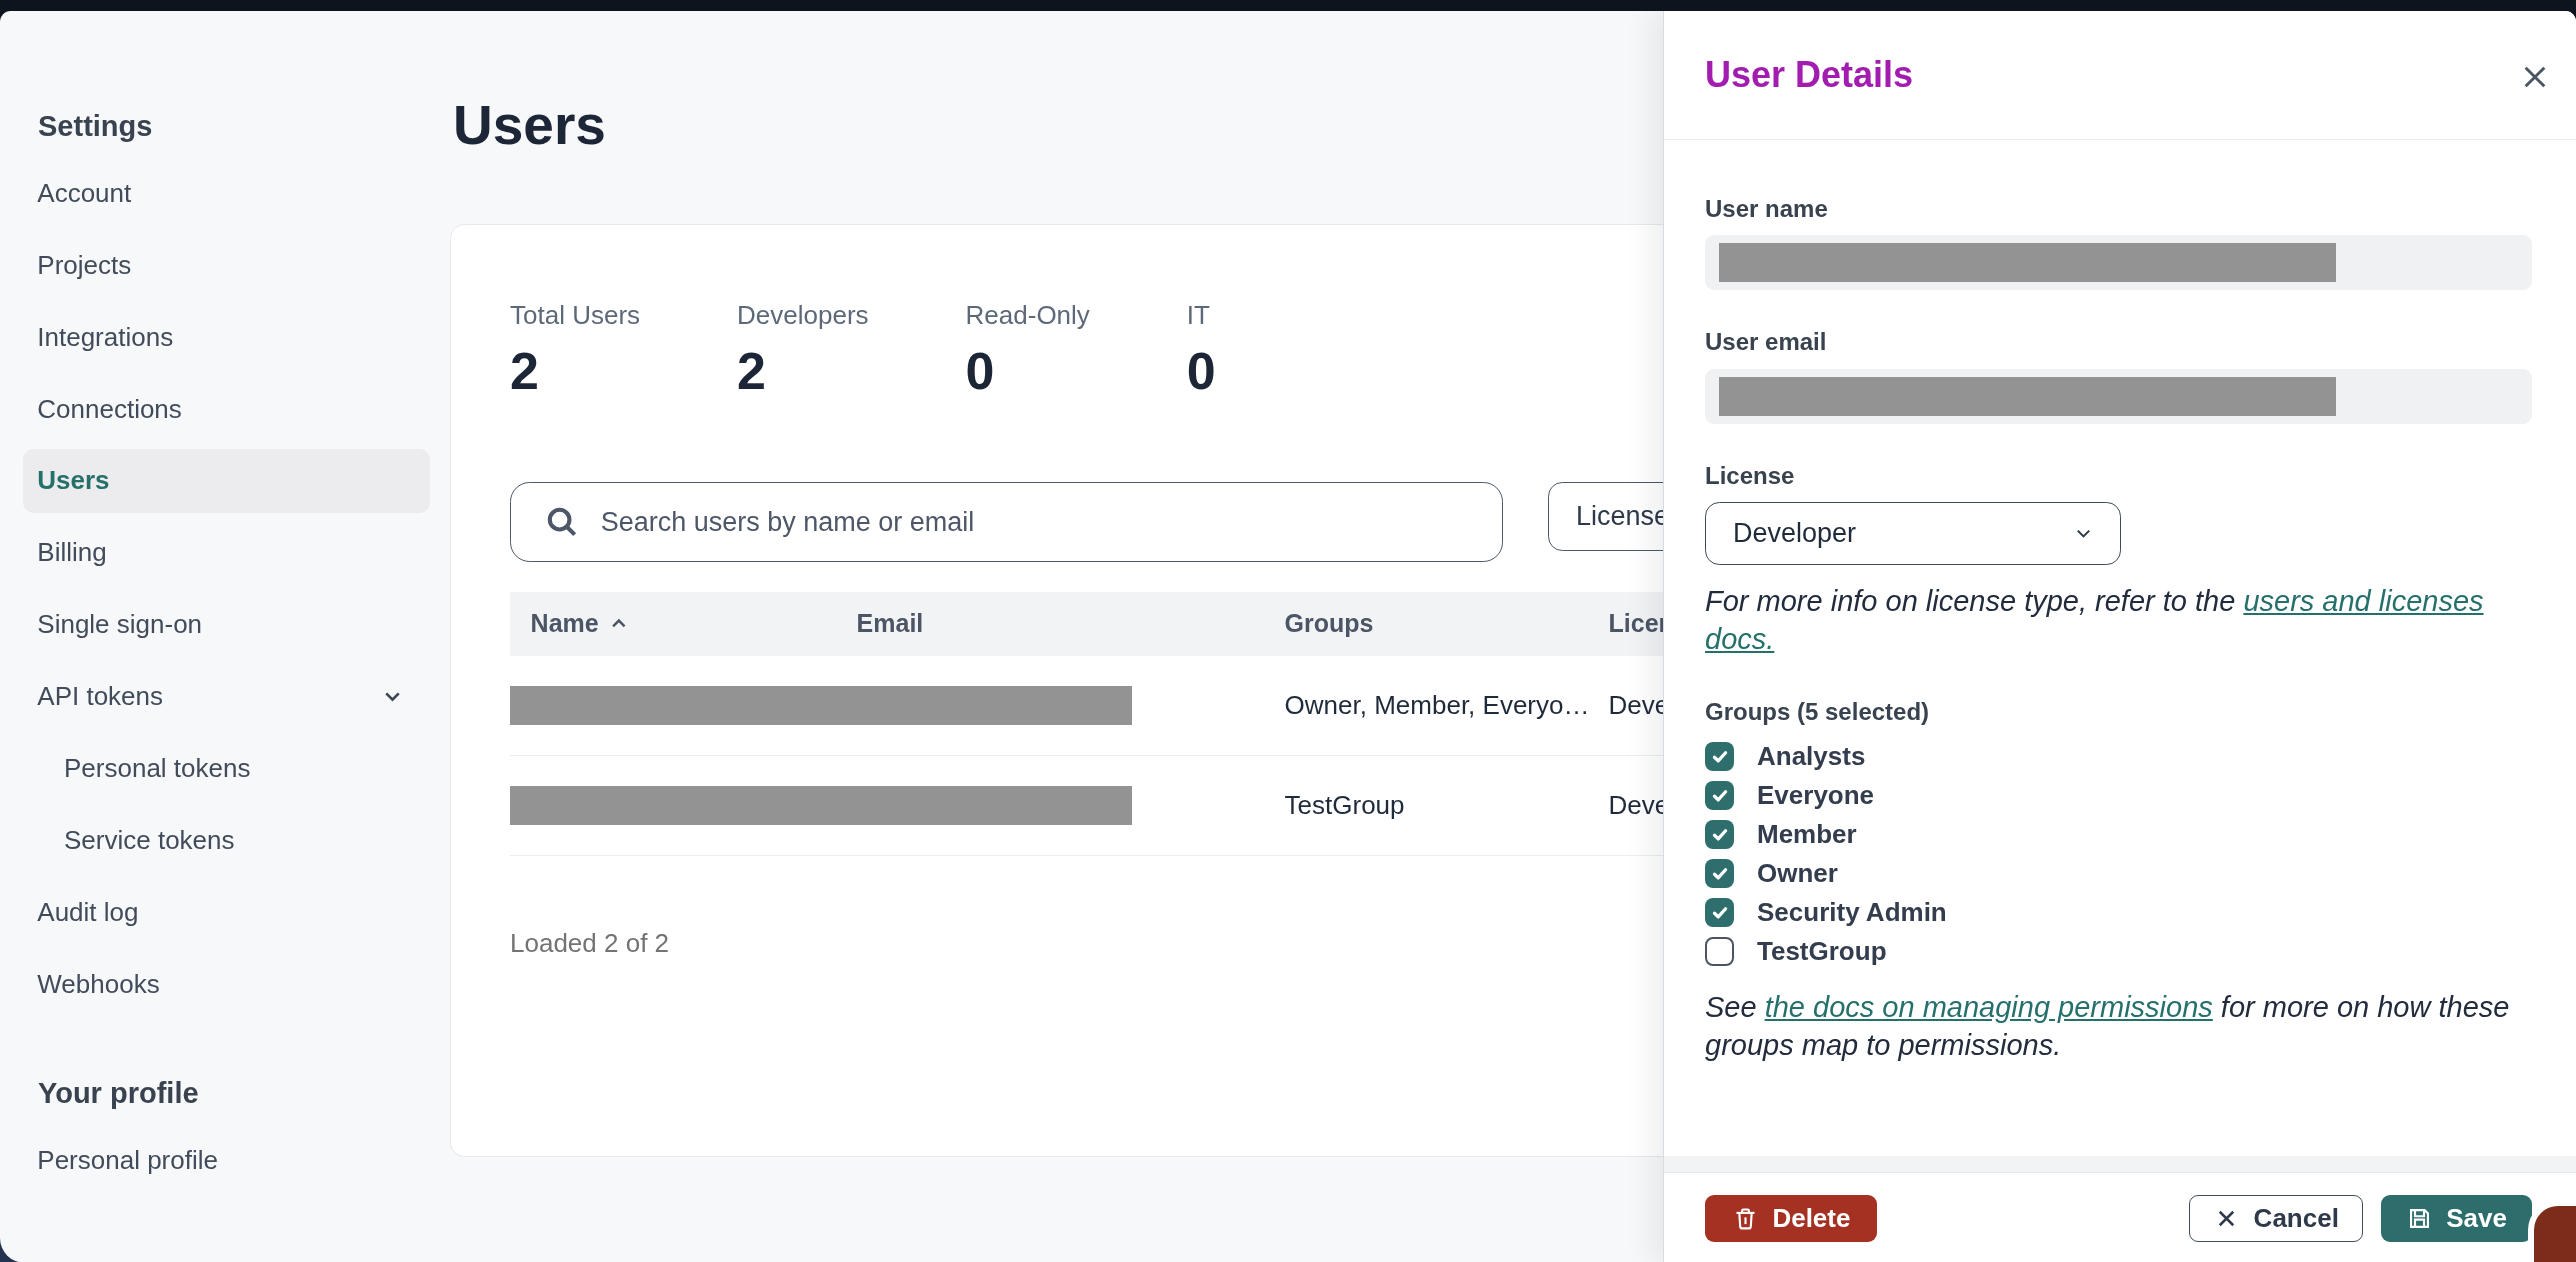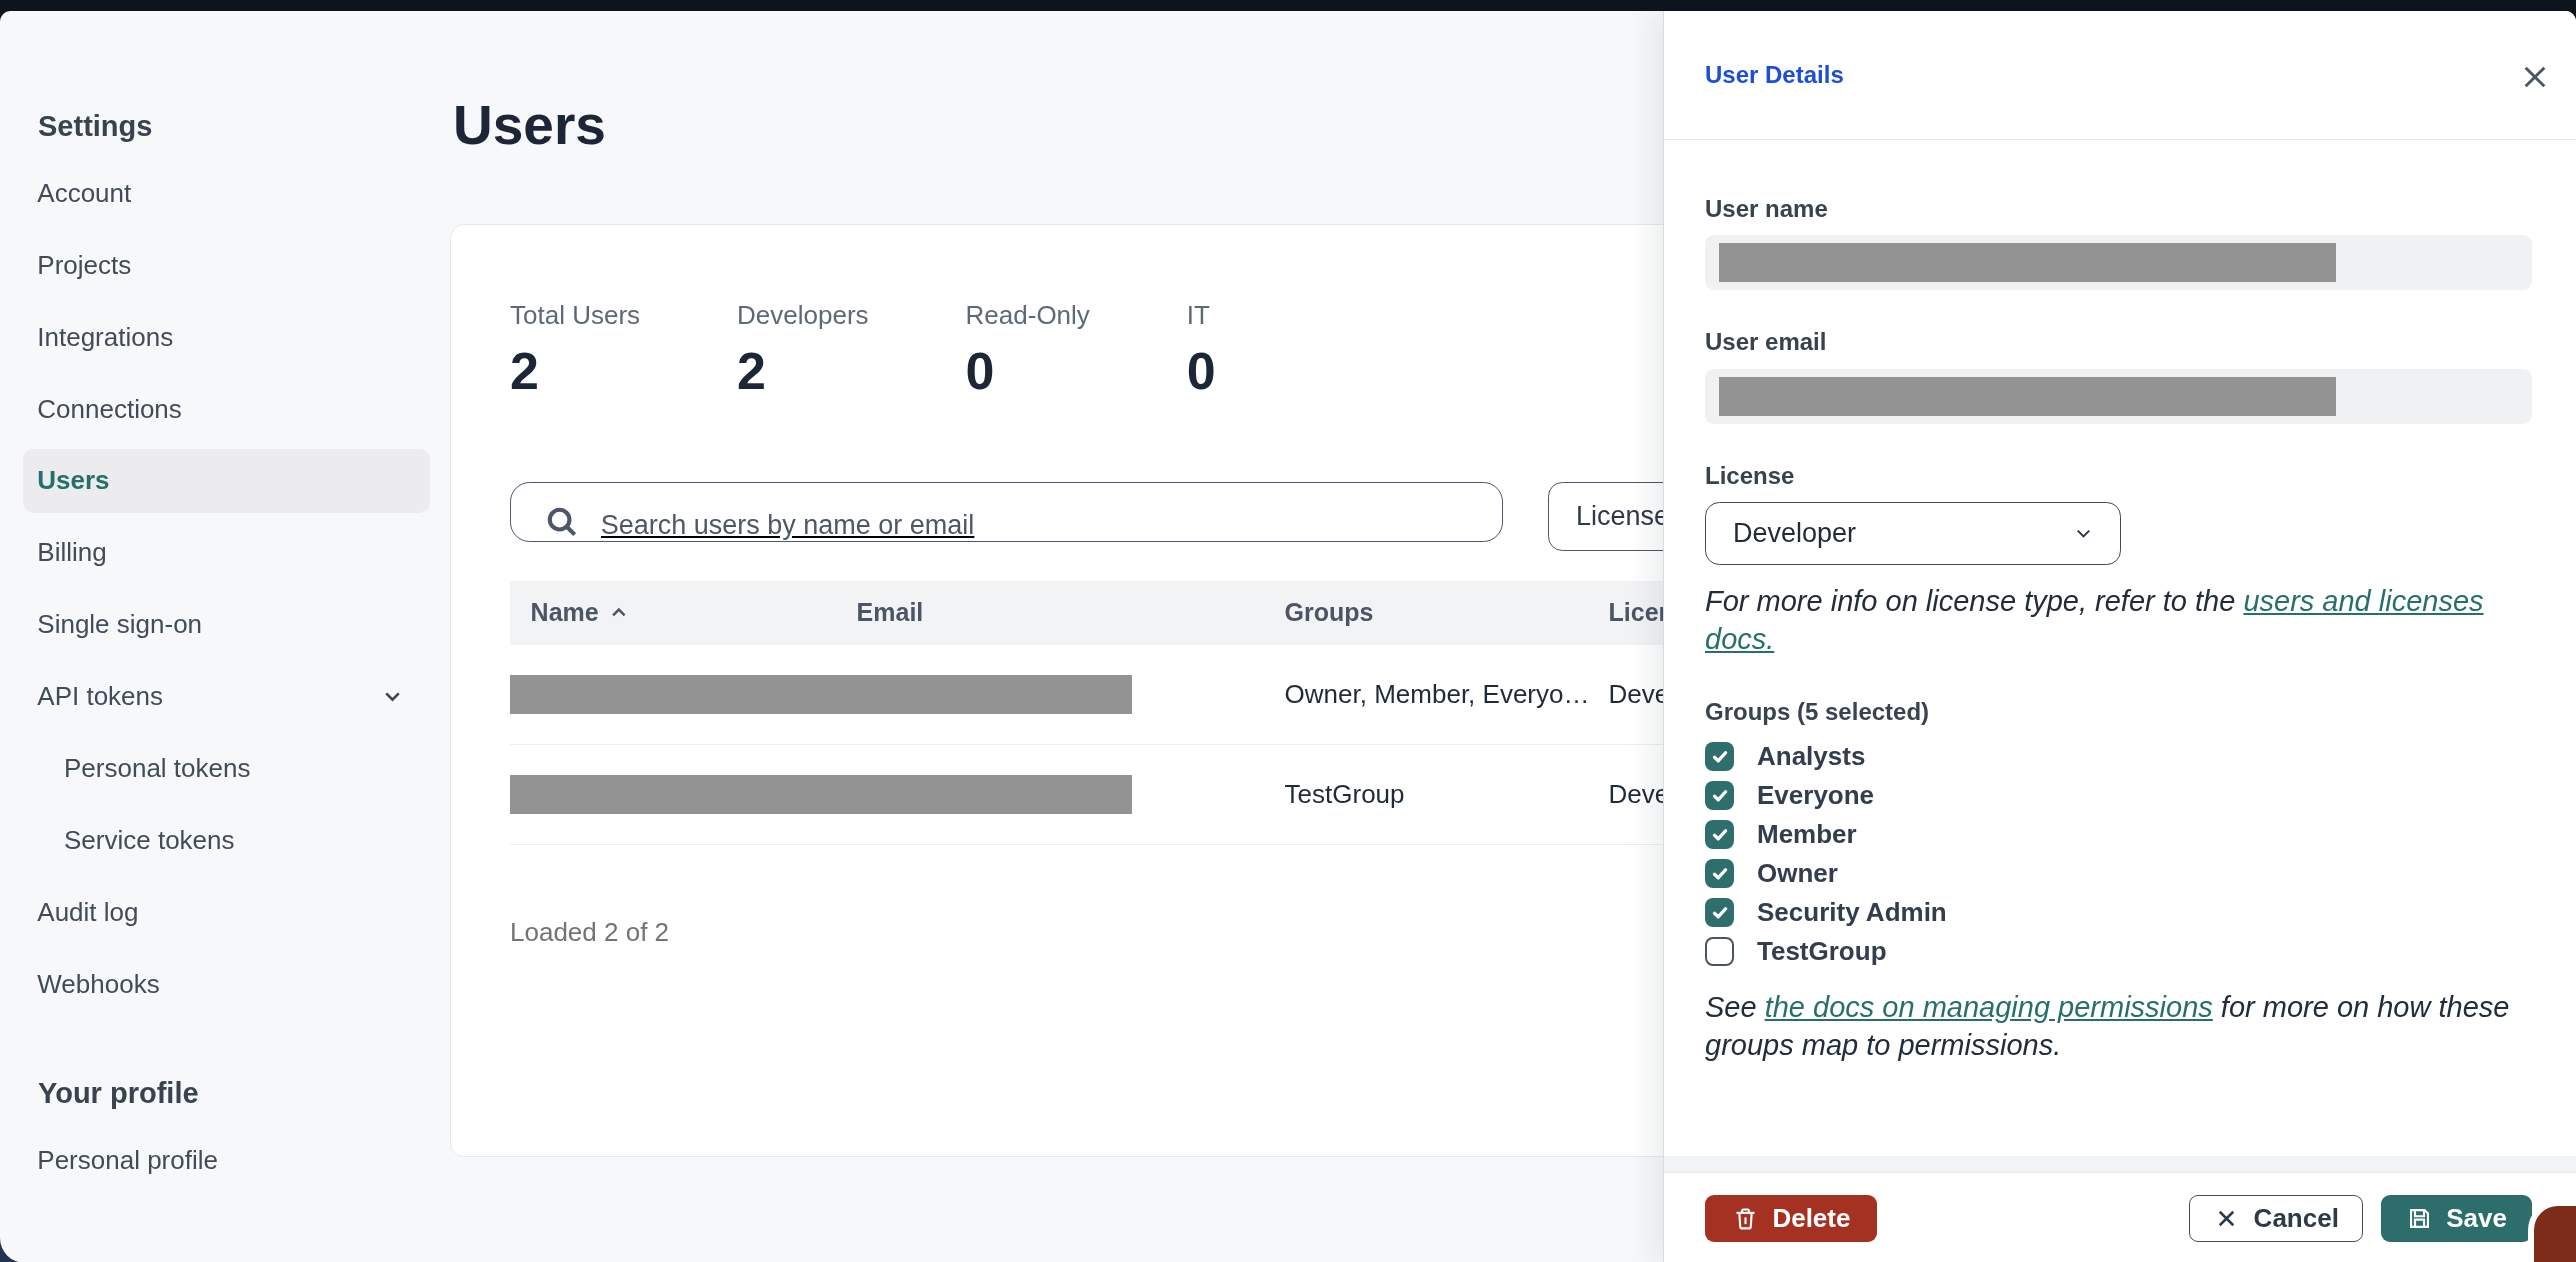--- a/index.html
+++ b/index.html
@@ -33,22 +33,22 @@
 
   .stats { display:flex; gap:97px; }
   .stat-label { font-size:26px; color:#5d6878; }
   .stat-value { font-size:52px; font-weight:bold; color:#1d2636; margin-top:10.7px; }
   .stat { min-width:107px; }
   .stat:nth-child(2){ min-width:106px; }
   .stat:nth-child(3){ min-width:93px; }
   .stat:nth-child(4){ min-width:36px; }
 
   .filter-row { display:flex; margin-top:81px; }
-  .searchbox { width:993px; height:60px; border:1.8px solid #4d586a; border-radius:19.7px; background:#fff;
-               display:flex; align-items:flex-end; padding:0 21.5px 0 32px;text-decoration:underline; }
+  .searchbox { width:993px; height:80px; border:1.8px solid #4d586a; border-radius:19.7px; background:#fff;
+               display:flex; align-items:center; padding:0 21.5px 0 32px; }
   .searchbox svg { width:38px; height:38px; stroke:#4d5768; fill:none; stroke-width:2.6; flex:none; }
   .searchbox input { border:none; outline:none; background:transparent; margin-left:19.7px; flex:1;
                      font-family:inherit; font-size:27px; color:#3f4a5a; }
   .searchbox input::placeholder { color:#4d5768; opacity:1; }
   .license-filter { margin-left:45px; width:233px; height:69px; border:1.8px solid #4d586a; border-radius:14.3px;
                     background:#fff; display:flex; align-items:center; padding-left:27px;
                     font-size:27px; color:#2e3949; cursor:pointer; }
 
   .table { margin-top:29.5px; width:1405px; }
   .thead { display:grid; grid-template-columns:326px 428px 324px 1fr; background:#f2f3f5; height:64px;
@@ -60,21 +60,21 @@
   .redact-row { grid-column:1 / span 2; height:39px; width:622px; background:#939393; }
   .tcell { padding-left:20.6px; font-size:26px; color:#1f2a3a; white-space:nowrap; overflow:hidden; }
   .table-status { margin-top:72px; font-size:26px; color:#737373; }
 
   
   .panel { position:absolute; top:10.7px; right:0; width:913px; bottom:0; background:#fff; z-index:3;
            border-left:0.9px solid #d8dbdf; border-radius:0 10.7px 0 0;
            box-shadow:-10.7px 0 30px rgba(16,24,40,.08); }
   .panel-header { position:relative; height:129px; border-bottom:1.8px solid #e7e9ec;
                   display:flex; align-items:center; padding:0 41px; }
-  .panel-title { font-size:24px; font-weight:bold; color:#1d4ed8;text-align:center; }
+  .panel-title { font-size:36px; font-weight:bold; color:#a21caf;text-align:center; }
   .panel-close { position:absolute; right:23px; top:48px; width:36px; height:36px; cursor:pointer;
                  display:flex; align-items:center; justify-content:center; }
   .panel-close svg { width:32px; height:32px; stroke:#4b5665; stroke-width:2.2; }
 
   .panel-body { padding:0 44px 0 41px; }
   .field { margin-top:38px; }
   .field:first-child { margin-top:55px; }
   .field-label { display:block; font-size:24px; font-weight:bold; color:#39434f; margin-bottom:12.5px; }
   .input-shell { height:55px; background:#f0f1f3; border-radius:9px; display:flex; align-items:center; padding-left:14.3px; }
   .redact-bar { width:617px; height:39px; background:#939393; }

